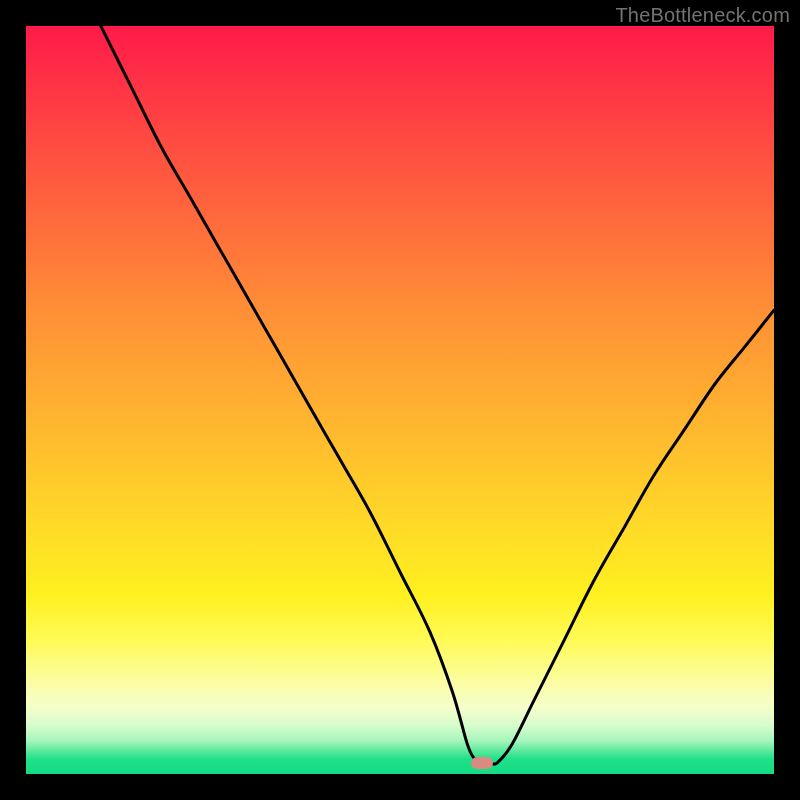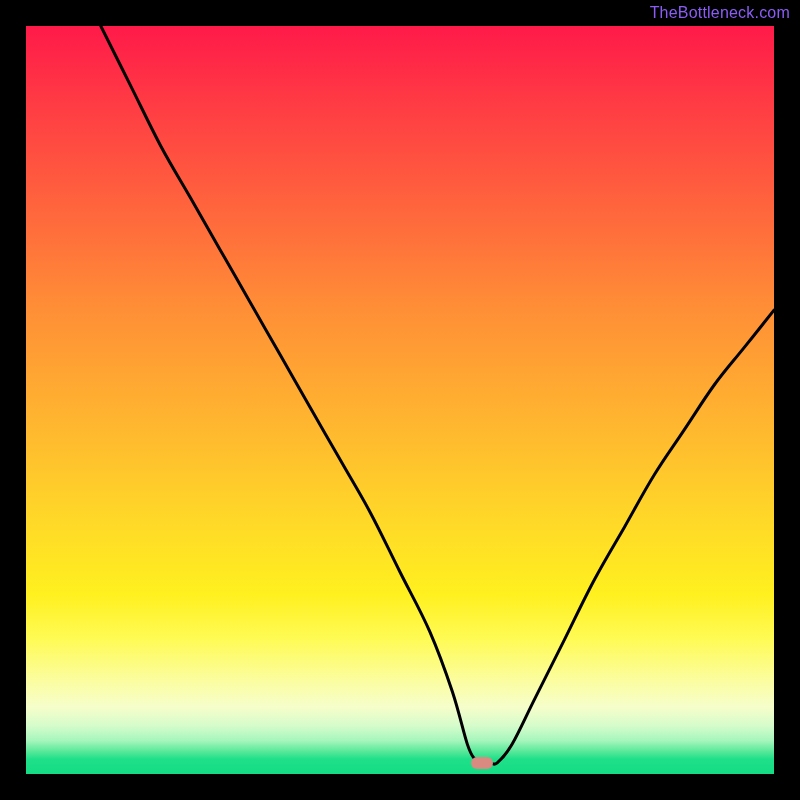--- a/index.html
+++ b/index.html
@@ -14,22 +14,22 @@
   .frame {
     position: relative;
     width: 800px;
     height: 800px;
     background: #000;
   }
   .watermark {
     position: absolute;
     top: 4px;
     right: 10px;
-    color: #8b5cf6;
-    font-size: 16px;
+    color: #737373;
+    font-size: 20px;
     font-weight: 500;
     letter-spacing: 0.2px;
     z-index: 10;
   }
   .plot {
     position: absolute;
     left: 26px;
     top: 26px;
     width: 748px;
     height: 748px;

